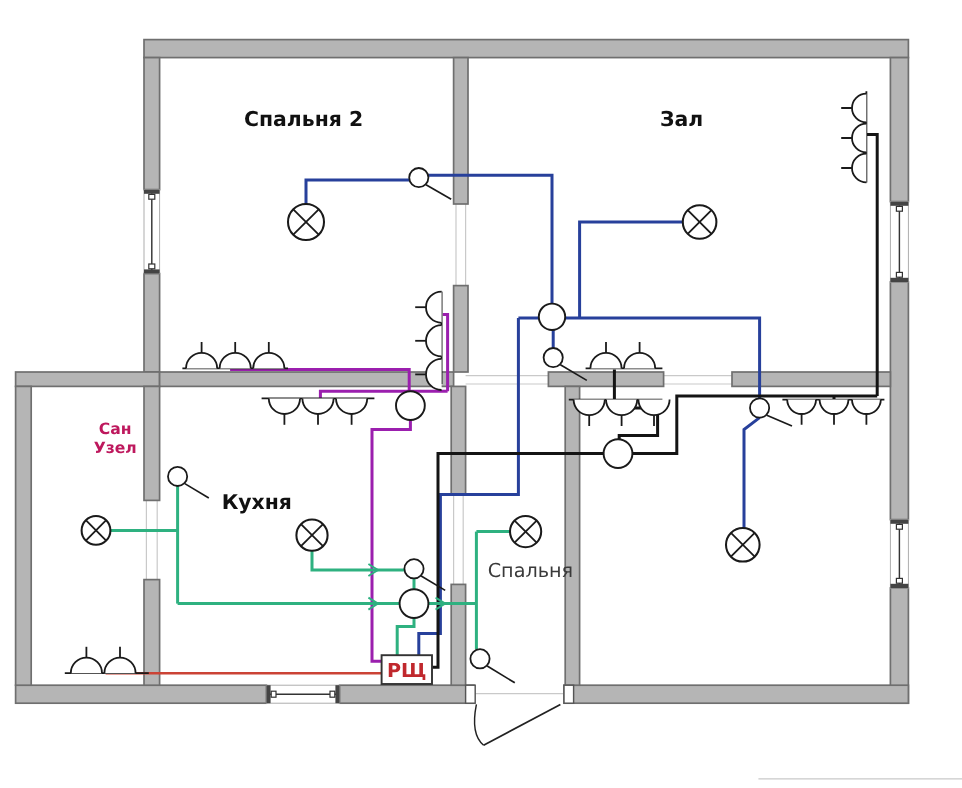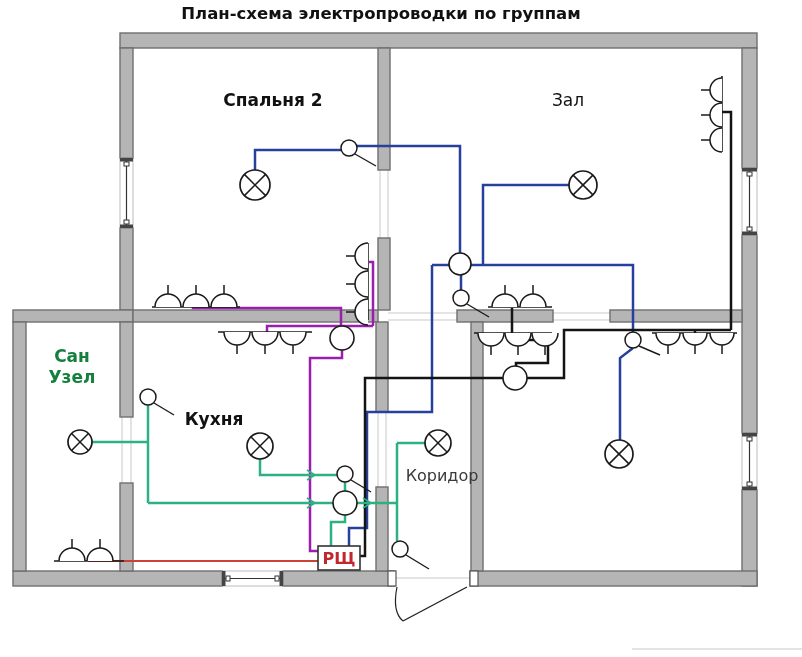--- a/index.html
+++ b/index.html
@@ -203,20 +203,19 @@
       <line x1="250.8077" y1="455.1923" x2="269.1923" y2="436.8077" stroke="#1a1a1a" stroke-width="1.5"></line>
       <circle cx="438" cy="443" r="13" fill="#ffffff" stroke="#1a1a1a" stroke-width="1.7"></circle>
       <line x1="428.8077" y1="433.8077" x2="447.1923" y2="452.1923" stroke="#1a1a1a" stroke-width="1.5"></line>
       <line x1="428.8077" y1="452.1923" x2="447.1923" y2="433.8077" stroke="#1a1a1a" stroke-width="1.5"></line>
       <circle cx="619" cy="454" r="14" fill="#ffffff" stroke="#1a1a1a" stroke-width="1.7"></circle>
       <line x1="609.1006" y1="444.1006" x2="628.8994" y2="463.8994" stroke="#1a1a1a" stroke-width="1.5"></line>
       <line x1="609.1006" y1="463.8994" x2="628.8994" y2="444.1006" stroke="#1a1a1a" stroke-width="1.5"></line>
       <rect x="318" y="546" width="42" height="24" fill="#ffffff" stroke="#333" stroke-width="1.6"></rect>
       <text x="339" y="564" text-anchor="middle" font-size="16" font-weight="bold" fill="#c0282d" font-family="&quot;DejaVu Sans&quot;,&quot;Liberation Sans&quot;,sans-serif">РЩ</text>
     </svg>
-  <div class="title">План-схема электропроводки по группам</div>
-  <div class="room-label" style="left: 253px; top: 101px; font-size: 17px; color: rgb(17, 17, 17); font-weight: bold; margin-left: 20px;">Спальня 2</div>
-  <div class="room-label" style="left: 568px; top: 101px; font-size: 17px; color: rgb(17, 17, 17); font-weight: normal;">Зал</div>
-  <div class="room-label" style="left: 72px; top: 367px; font-size: 17px; color: #15803d; font-weight: bold;">Сан
+  <div class="room-label" style="left: 253px; top: 101px; font-size: 17px; color: rgb(17, 17, 17); font-weight: bold;">Спальня 2</div>
+  <div class="room-label" style="left: 568px; top: 101px; font-size: 17px; color: rgb(17, 17, 17); font-weight: bold;">Зал</div>
+  <div class="room-label" style="left: 96px; top: 367px; font-size: 13px; color: #be185d; font-weight: bold;">Сан
 Узел</div>
   <div class="room-label" style="left: 214px; top: 420px; font-size: 17px; color: rgb(17, 17, 17); font-weight: bold;">Кухня</div>
-  <div class="room-label" style="left: 442px; top: 476px; font-size: 16px; color: rgb(58, 58, 58); font-weight: normal;">Коридор</div>
+  <div class="room-label" style="left: 442px; top: 476px; font-size: 16px; color: rgb(58, 58, 58); font-weight: normal;">Спальня</div>
 </div>
 
 </body></html>

